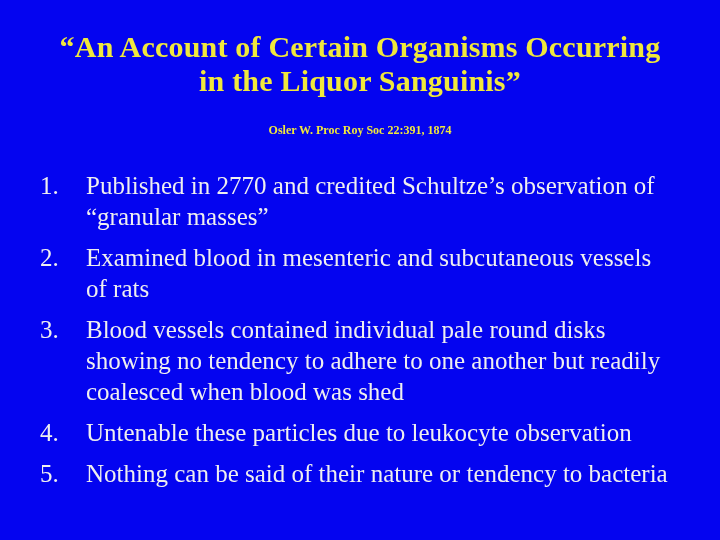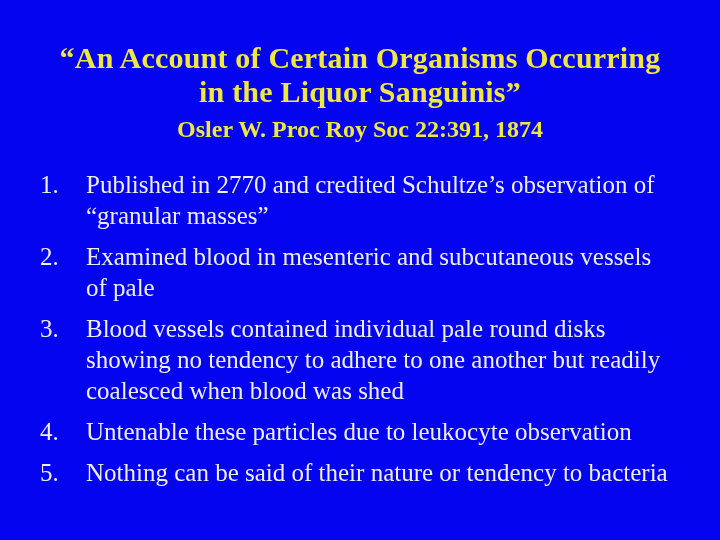--- a/index.html
+++ b/index.html
@@ -10,35 +10,35 @@
   .slide {
     position: relative;
     width: 720px;
     height: 540px;
     background: #0404F0;
     font-family: "Liberation Serif", serif;
     overflow: hidden;
     box-sizing: border-box;
   }
   .title-block {
-    padding-top: 41px;
+    padding-top: 30px;
     text-align: center;
     color: #F0E83C;
   }
   .title {
     margin: 0;
     font-size: 30px;
     font-weight: bold;
     line-height: 34px;
     white-space: pre-line;
     letter-spacing: 0.2px;
   }
   .citation {
-    margin-top: 8px;
-    font-size: 24px;
+    margin-top: 20px;
+    font-size: 12px;
     font-weight: bold;
     line-height: 24px;
   }
   .points {
     margin: 28px 36px 0 40px;
     padding: 0;
     list-style: none;
     color: #EFEFEF;
     font-size: 25px;
     line-height: 31px;
@@ -67,21 +67,21 @@
 
   <ol class="points">
     <li class="point">
       <span class="num">1.</span>
       <span class="text">Published in 2770 and credited Schultze’s observation of
 “granular masses”</span>
     </li>
     <li class="point">
       <span class="num">2.</span>
       <span class="text">Examined blood in mesenteric and subcutaneous vessels
-of pale</span>
+of rats</span>
     </li>
     <li class="point">
       <span class="num">3.</span>
       <span class="text">Blood vessels contained individual pale round disks
 showing no tendency to adhere to one another but readily
 coalesced when blood was shed</span>
     </li>
     <li class="point">
       <span class="num">4.</span>
       <span class="text">Untenable these particles due to leukocyte observation</span>

